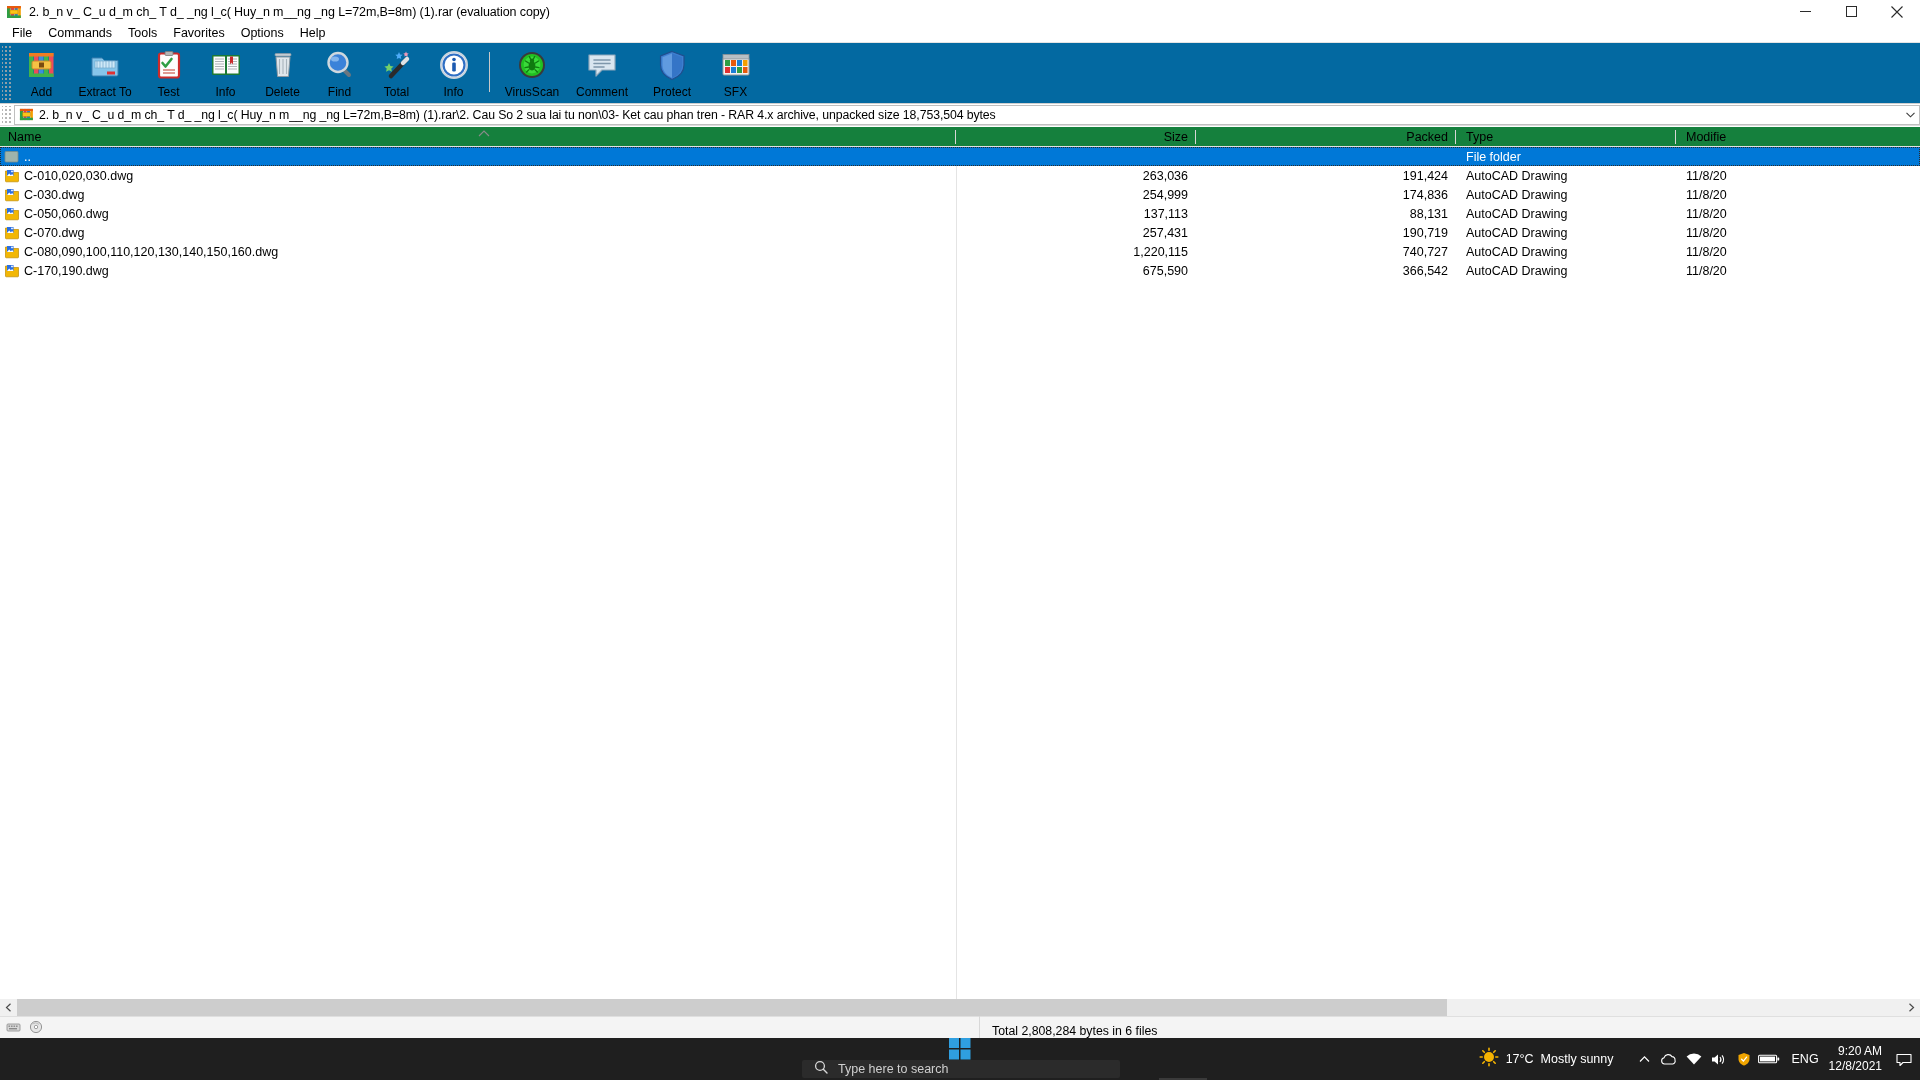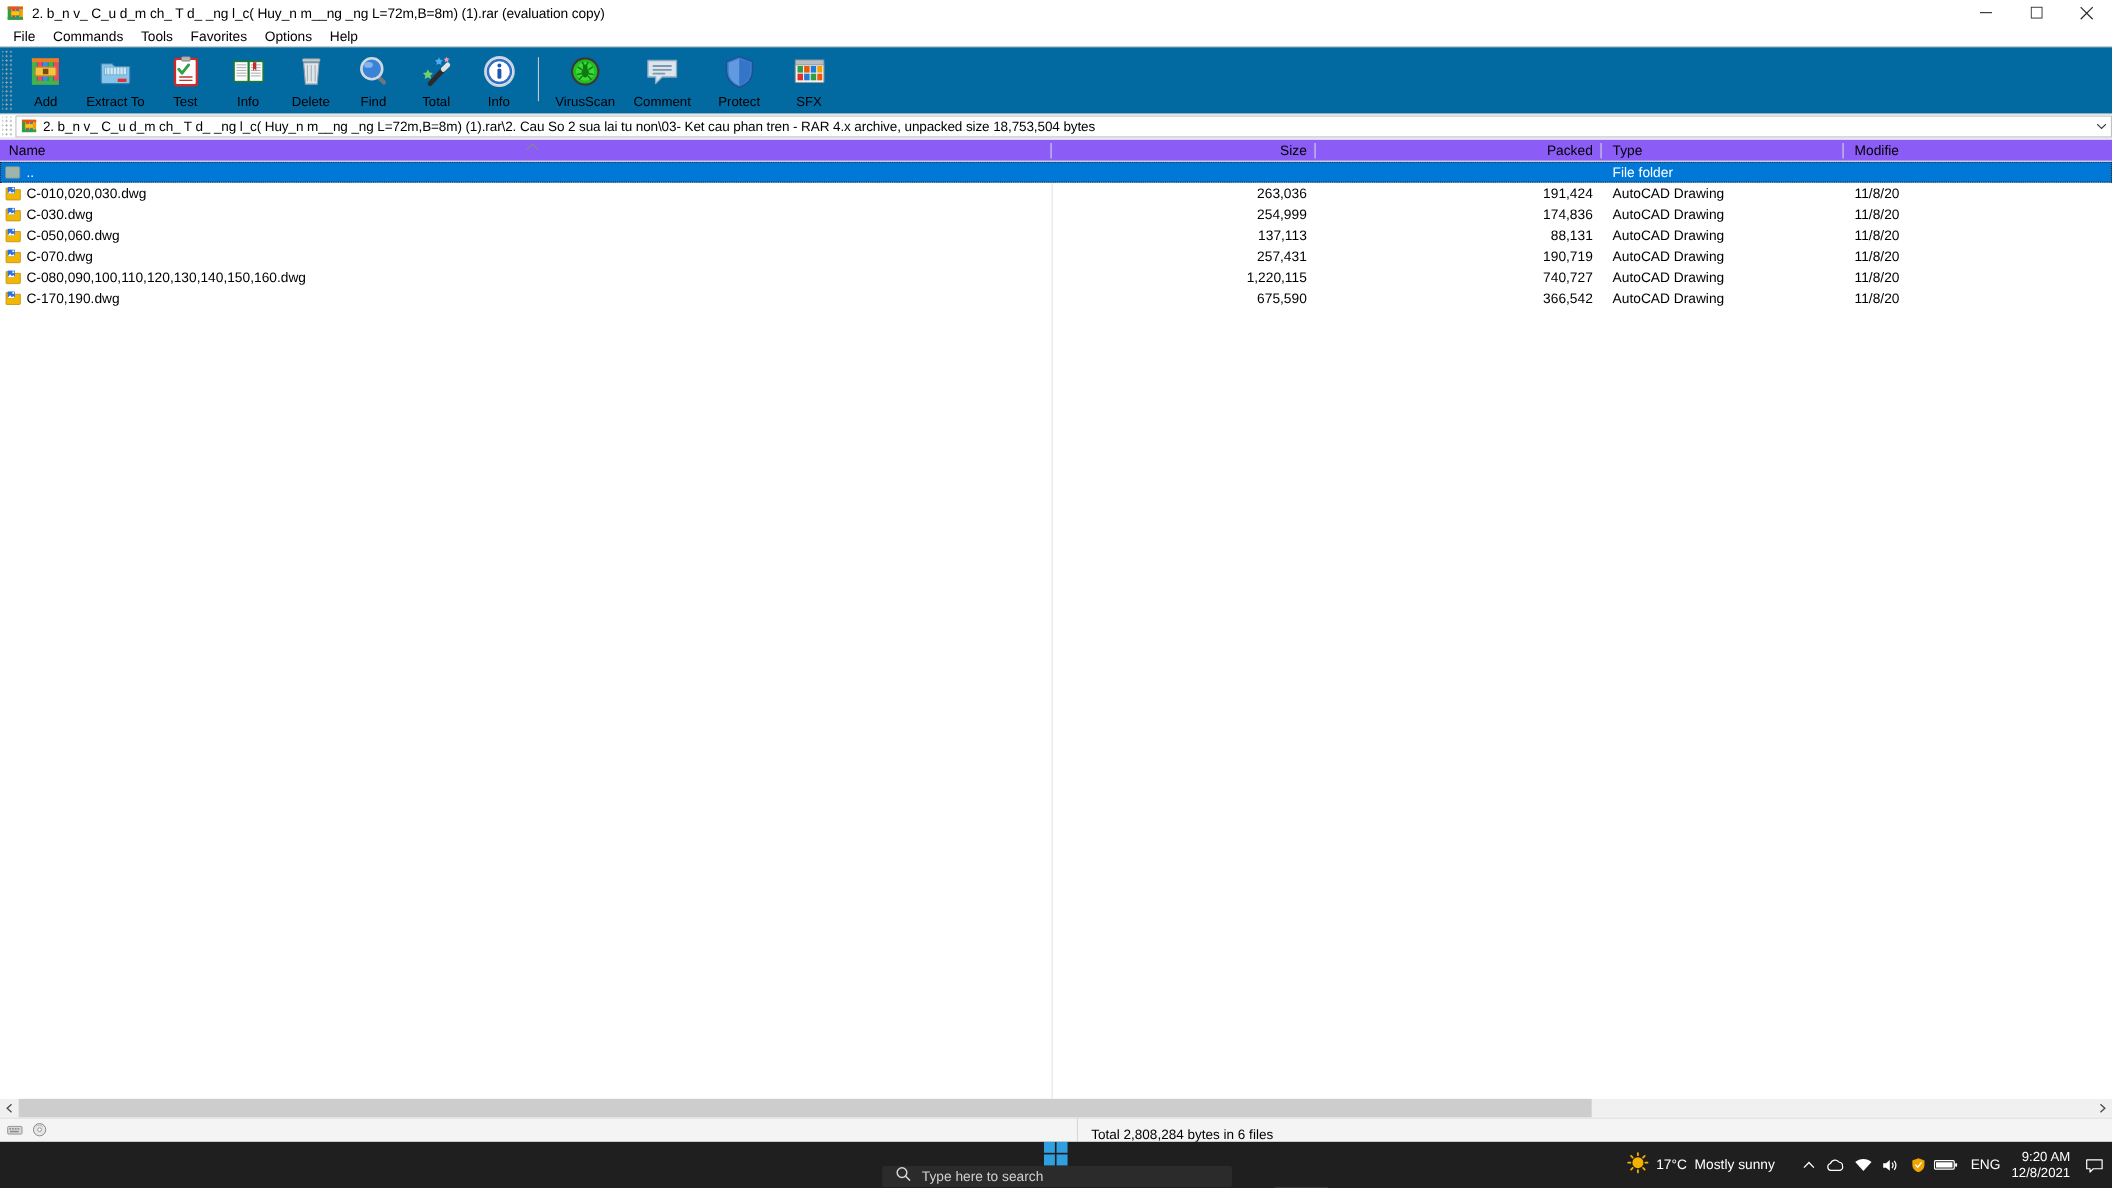--- a/index.html
+++ b/index.html
@@ -85,21 +85,21 @@
   .addr-icon { width: 15px; height: 15px; margin: 0 5px 0 4px; flex: 0 0 auto; position: relative; }
   .addr-text { font-size: 12.3px; color: #000; white-space: nowrap; overflow: hidden; letter-spacing: -0.1px; }
   .addr-drop {
     position: absolute; right: 0; top: 0; width: 17px; height: 18px;
     display: flex; align-items: center; justify-content: center;
   }
 
   
   .list-header {
     position: absolute; top: 127px; left: 0; width: 1920px; height: 20px;
-    background: #8b5cf6; border-bottom: 1px solid #e2e2e2;
+    background: #15803d; border-bottom: 1px solid #e2e2e2;
     display: flex; align-items: center;
   }
   .col {
     height: 20px; display: flex; align-items: center; position: relative;
     font-size: 12.5px; color: #000;
   }
   .col::after {
     content: ""; position: absolute; right: 0; top: 3px; bottom: 3px; width: 1px;
     background: #d6d6d6;
   }

